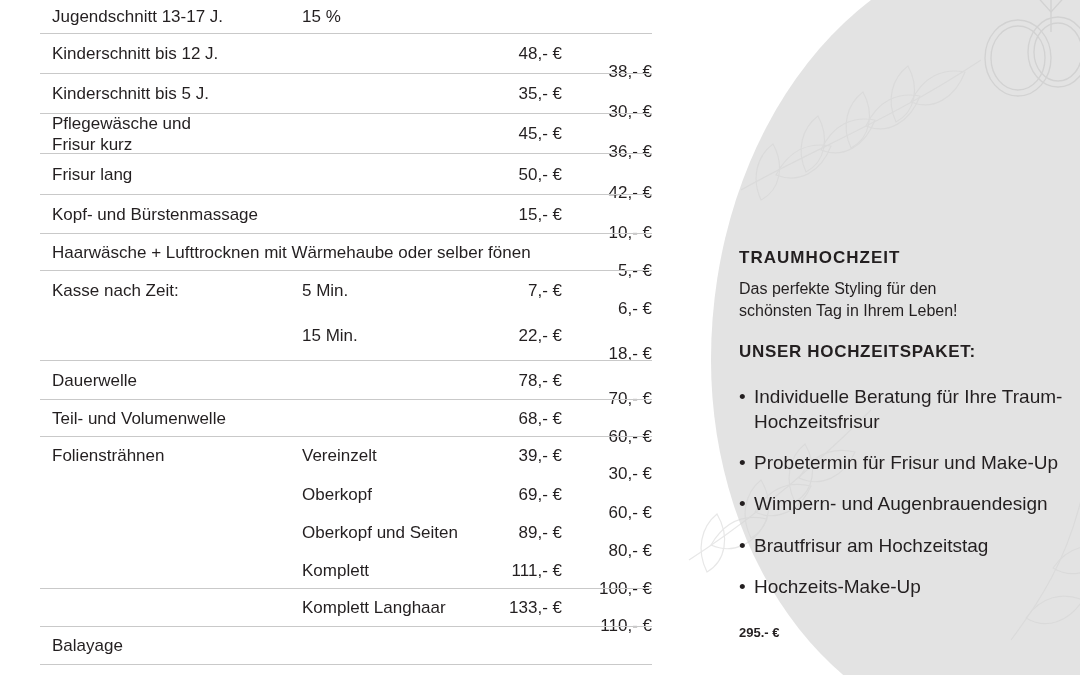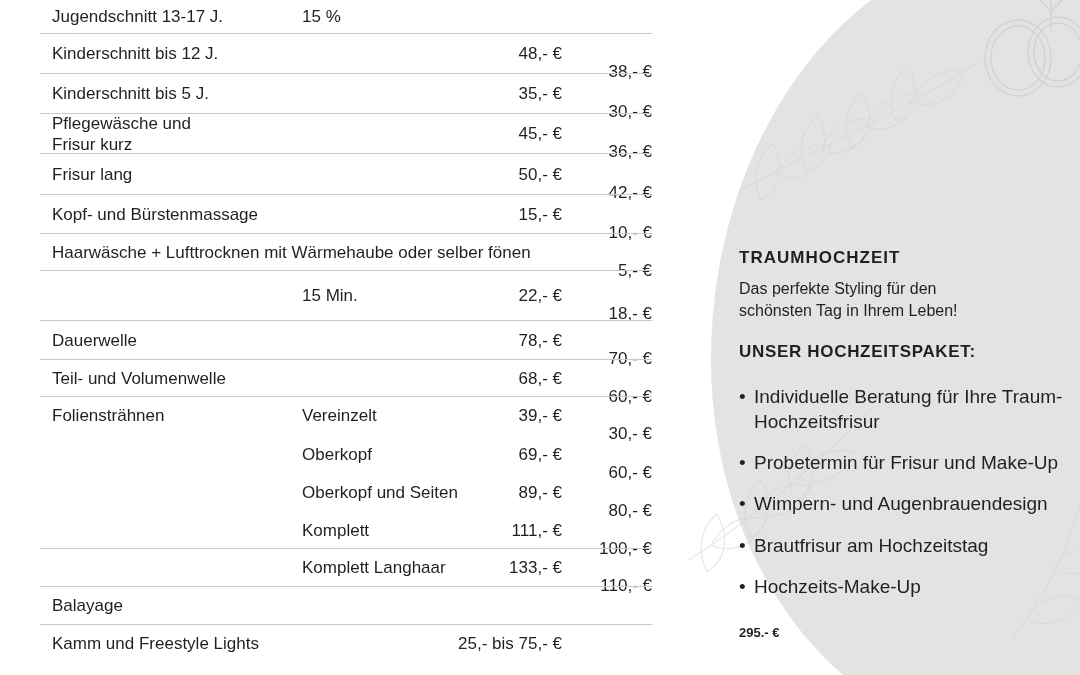--- a/index.html
+++ b/index.html
@@ -296,20 +296,28 @@
   </div>
 
   <div class="rowwrap" style="height:37px">
     <div class="row" style="height:37px">
       <div class="c-service" style="width:510px">Haarwäsche + Lufttrocknen mit Wärmehaube oder selber fönen</div>
       <div class="c-p2">5,- €</div>
     </div>
     <div class="divider"></div>
   </div>
 
+  <div class="rowwrap" style="height:40px">
+    <div class="row" style="height:40px">
+      <div class="c-service">Kasse nach Zeit:</div>
+      <div class="c-option">5 Min.</div>
+      <div class="c-p1">7,- €</div>
+      <div class="c-p2">6,- €</div>
+    </div>
+  </div>
 
   <div class="rowwrap" style="height:50px">
     <div class="row" style="height:50px">
       <div class="c-service"></div>
       <div class="c-option">15 Min.</div>
       <div class="c-p1">22,- €</div>
       <div class="c-p2">18,- €</div>
     </div>
     <div class="divider"></div>
   </div>

